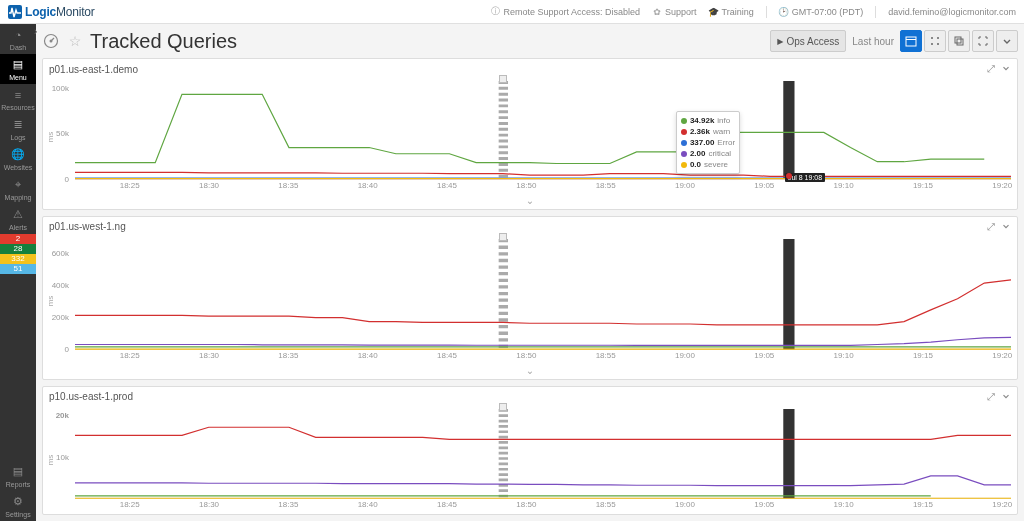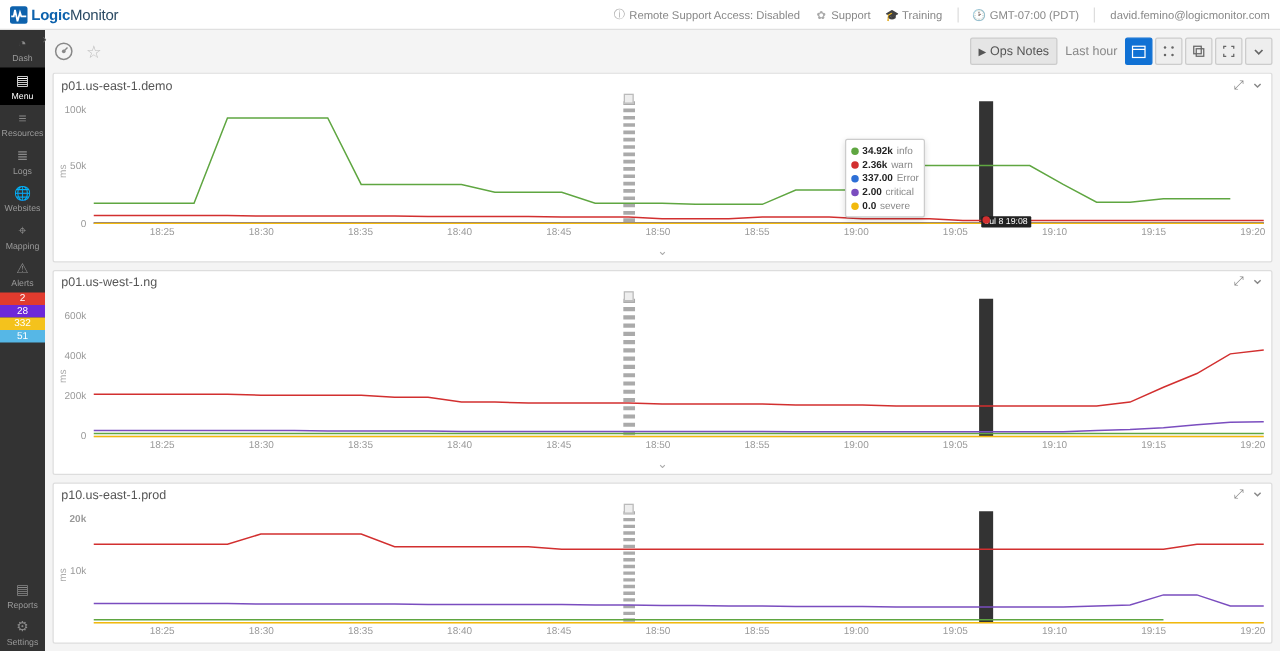--- a/index.html
+++ b/index.html
@@ -144,21 +144,21 @@
           <span class="side-icon">⌖</span>
           <span>Mapping</span>
         </div>
         <div class="side-item">
           <span class="side-icon">⚠</span>
           <span>Alerts</span>
         </div>
       </div>
     <div id="side-alerts" class="alert-stack">
         <div class="alert-row" style="background: rgb(225, 59, 46);">2</div>
-        <div class="alert-row" style="background: #6d28d9;">28</div>
+        <div class="alert-row" style="background: #15803d;">28</div>
         <div class="alert-row" style="background: rgb(244, 194, 28);">332</div>
         <div class="alert-row" style="background: rgb(86, 183, 230);">51</div>
       </div>
     <div style="flex:1"></div>
     <div id="side-footer">
         <div class="side-item">
           <span class="side-icon">▤</span>
           <span>Reports</span>
         </div>
         <div class="side-item">
@@ -171,24 +171,25 @@
   <div class="main">
     <div class="page-head">
       <span class="head-icon">
         <svg viewBox="0 0 16 16" width="16" height="16">
             <circle cx="8" cy="8" r="6.5" fill="none" stroke="#888" stroke-width="1.2"></circle>
             <line x1="8" y1="8" x2="11" y2="5" stroke="#888" stroke-width="1.2"></line>
             <circle cx="8" cy="8" r="1.5" fill="#888"></circle>
           </svg>
       </span>
       <span class="head-icon" style="color:#bbb;">☆</span>
+      <span class="page-title">Tracked Queries</span>
       <div class="head-right">
         <button class="ops-btn">
           <span style="font-size:8px;">▶</span>
-            <span>Ops Notes</span>
+            <span>Ops Access</span>
         </button>
         <span class="plain-label">Last hour</span>
         <span class="icon-btn active">
             <svg viewBox="0 0 12 12">
               <rect x="1" y="2" width="10" height="9" fill="none" stroke="currentColor"></rect>
               <line x1="1" y1="4.5" x2="11" y2="4.5" stroke="currentColor"></line>
             </svg>
           </span>
         <span class="icon-btn">
             <svg viewBox="0 0 12 12">

